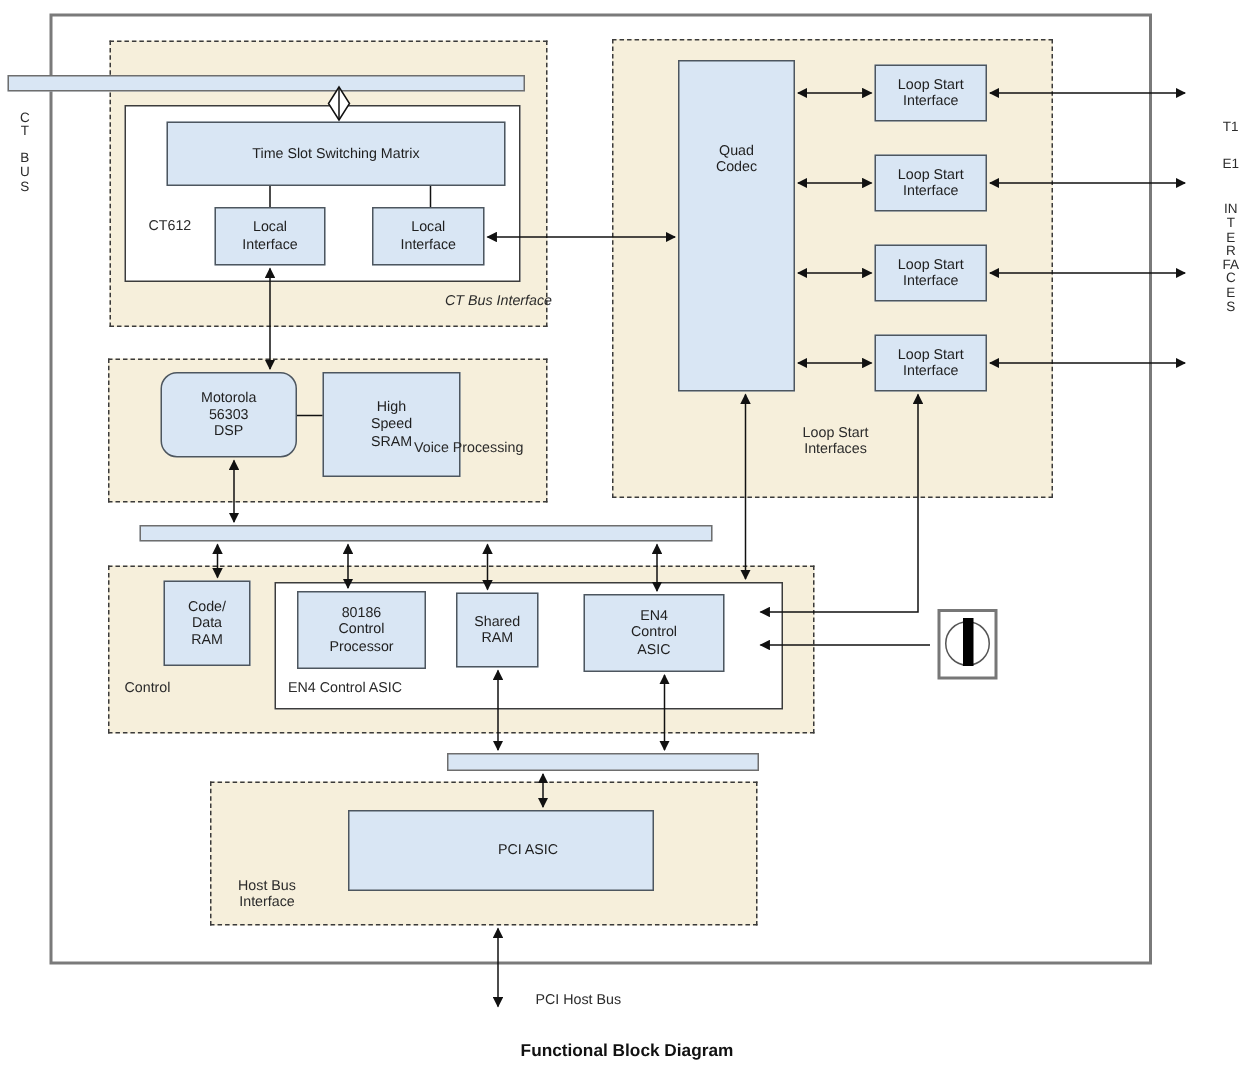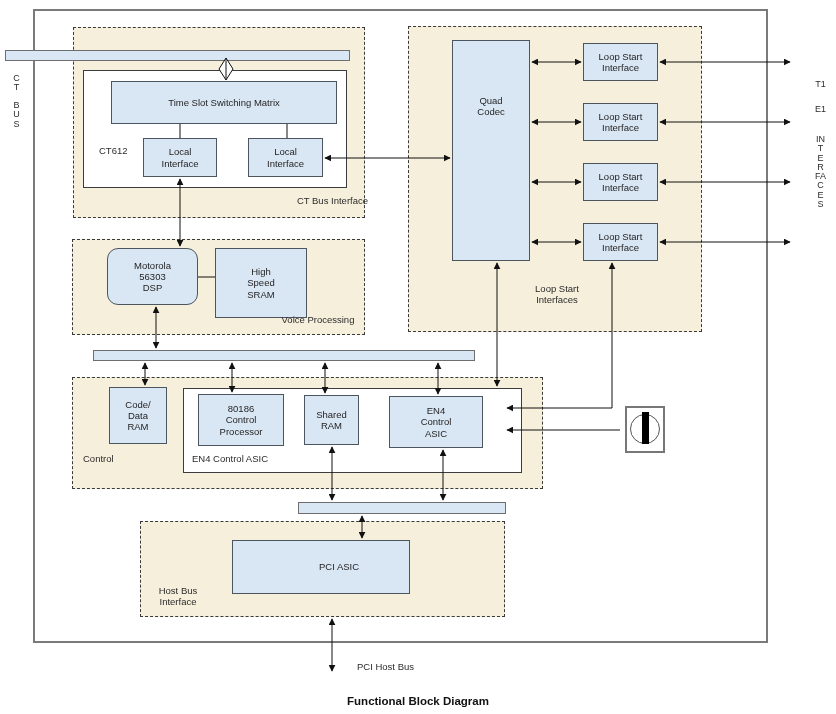--- a/index.html
+++ b/index.html
@@ -66,25 +66,25 @@
   <div class="abs box codec-pad" style="left:452px;top:40px;width:78px;height:221px;"><span class="inner">Quad
 Codec</span></div>
   <div class="abs box" style="left:583px;top:43px;width:75px;height:38px;"><span>Loop Start
 Interface</span></div>
   <div class="abs box" style="left:583px;top:103px;width:75px;height:38px;"><span>Loop Start
 Interface</span></div>
   <div class="abs box" style="left:583px;top:163px;width:75px;height:38px;"><span>Loop Start
 Interface</span></div>
   <div class="abs box" style="left:583px;top:223px;width:75px;height:38px;"><span>Loop Start
 Interface</span></div>
-  <div class="abs box" style="left:232px;top:540px;width:178px;height:54px;padding-left:36px;"><span>PCI ASIC</span></div>
+  <div class="abs box" style="left:232px;top:540px;width:204px;height:54px;padding-left:36px;"><span>PCI ASIC</span></div>
 
-  <div class="abs glabel" style="left:278px;top:196px;width:90px;text-align:right;">CT Bus Interface</div>
+  <div class="abs glabel" style="left:278px;top:196px;width:90px;text-align:right;font-style:italic;">CT Bus Interface</div>
   <div class="abs glabel" style="left:99px;top:146px;">CT612</div>
-  <div class="abs glabel" style="left:276px;top:315px;width:84px;text-align:center;">Voice Processing</div>
+  <div class="abs glabel" style="left:276px;top:294px;width:84px;text-align:left;">Voice Processing</div>
   <div class="abs glabel" style="left:83px;top:454px;">Control</div>
   <div class="abs glabel" style="left:192px;top:454px;">EN4 Control ASIC</div>
   <div class="abs glabel" style="left:516px;top:284px;width:82px;text-align:center;">Loop Start
 Interfaces</div>
   <div class="abs glabel" style="left:147px;top:586px;width:62px;text-align:center;">Host Bus
 Interface</div>
 
   <div class="abs vtext" style="left:11px;top:74px;text-align:center;">CT</div>
   <div class="abs vtext" style="left:11px;top:101px;">BUS</div>
   <div class="abs vtext" style="left:815px;top:80px;">T1</div>

